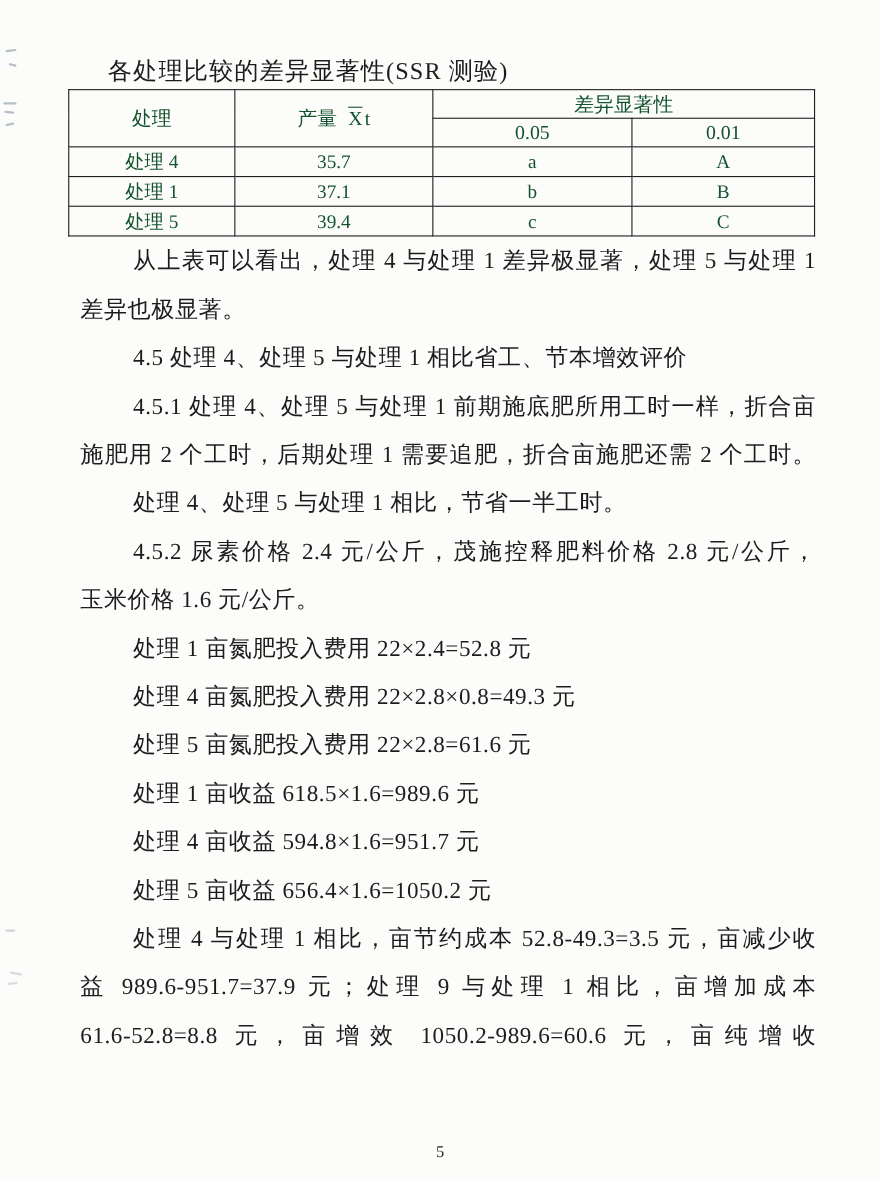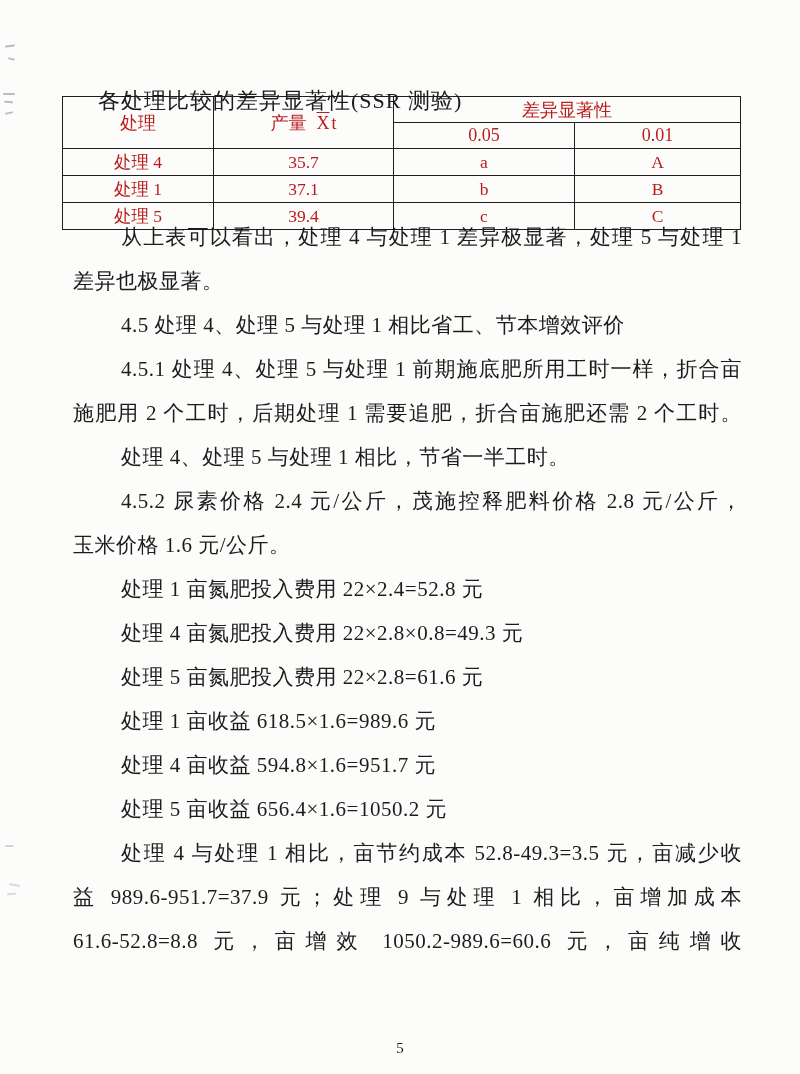--- a/index.html
+++ b/index.html
@@ -13,31 +13,30 @@
     color: #1c1c1c;
     overflow: hidden;
   }
   .doc-title {
     position: absolute;
     left: 98px;
     top: 50px;
     font-size: 22px;
     letter-spacing: 1px;
     white-space: nowrap;
-    margin-top: 36px;
   }
   table.sig-table {
     position: absolute;
     left: 62px;
-    top: 96px;
+    top: 81px;
     width: 678px;
     border-collapse: collapse;
     table-layout: fixed;
     font-size: 18px;
-    color: #b91c1c;
+    color: #14532d;
   }
   table.sig-table td, table.sig-table th {
     border: 1.6px solid #1e1e1e;
     text-align: center;
     vertical-align: middle;
     font-weight: normal;
     padding: 0;
     overflow: hidden;
     white-space: nowrap;
   }

